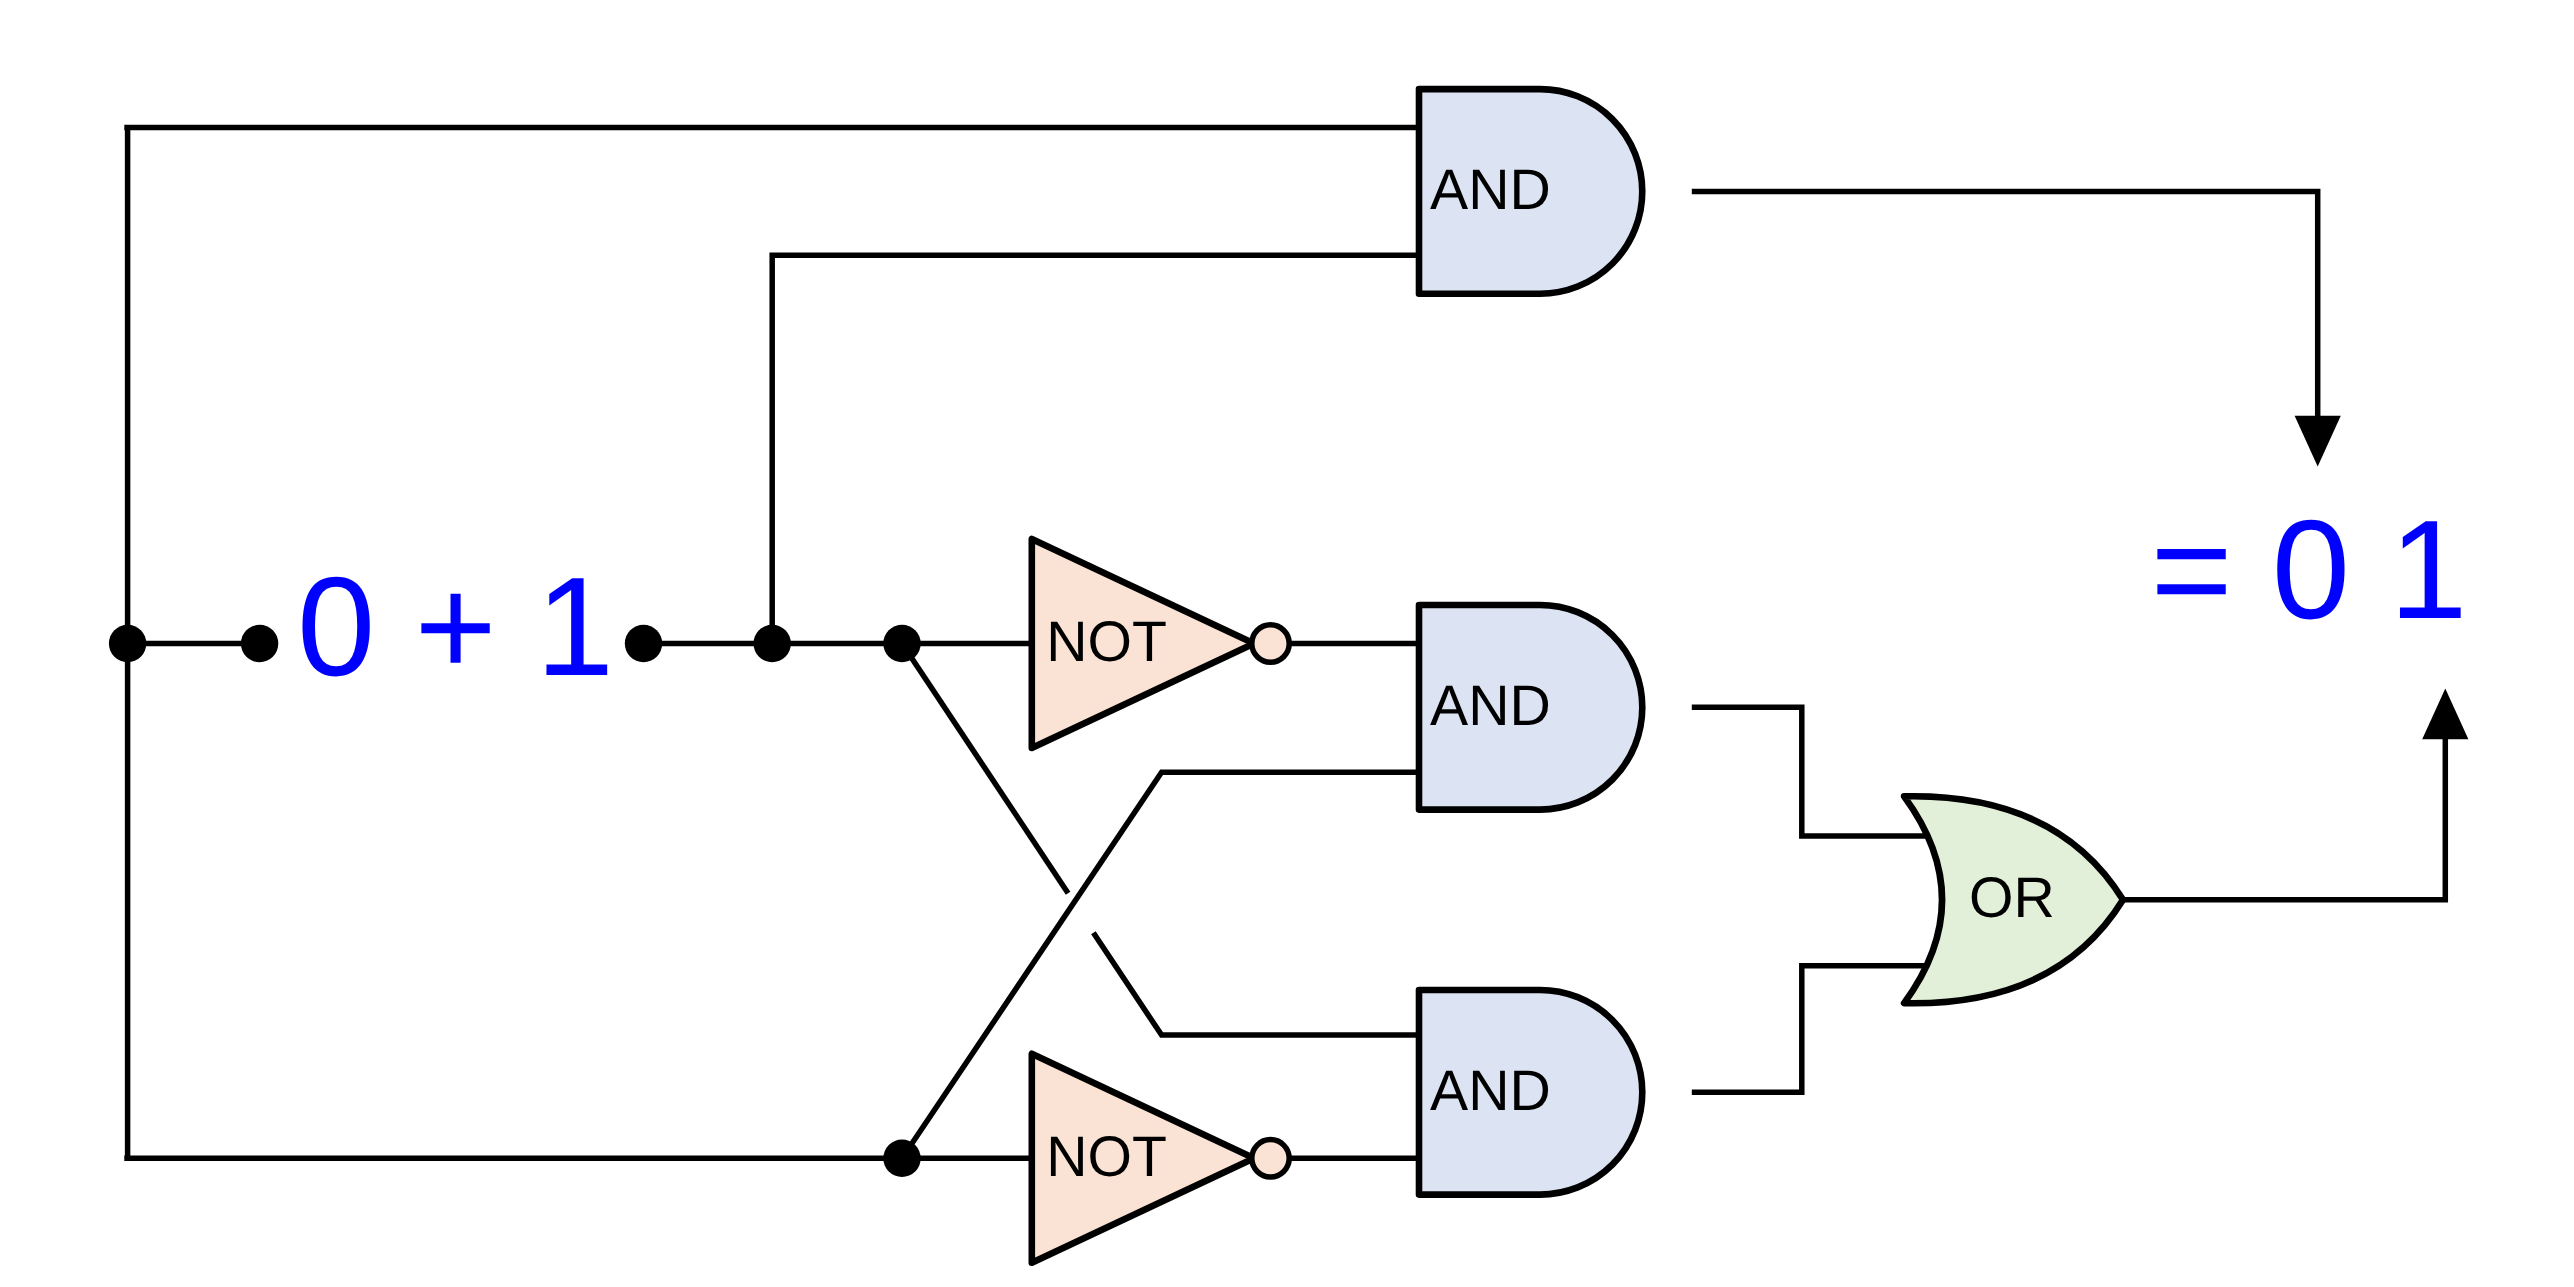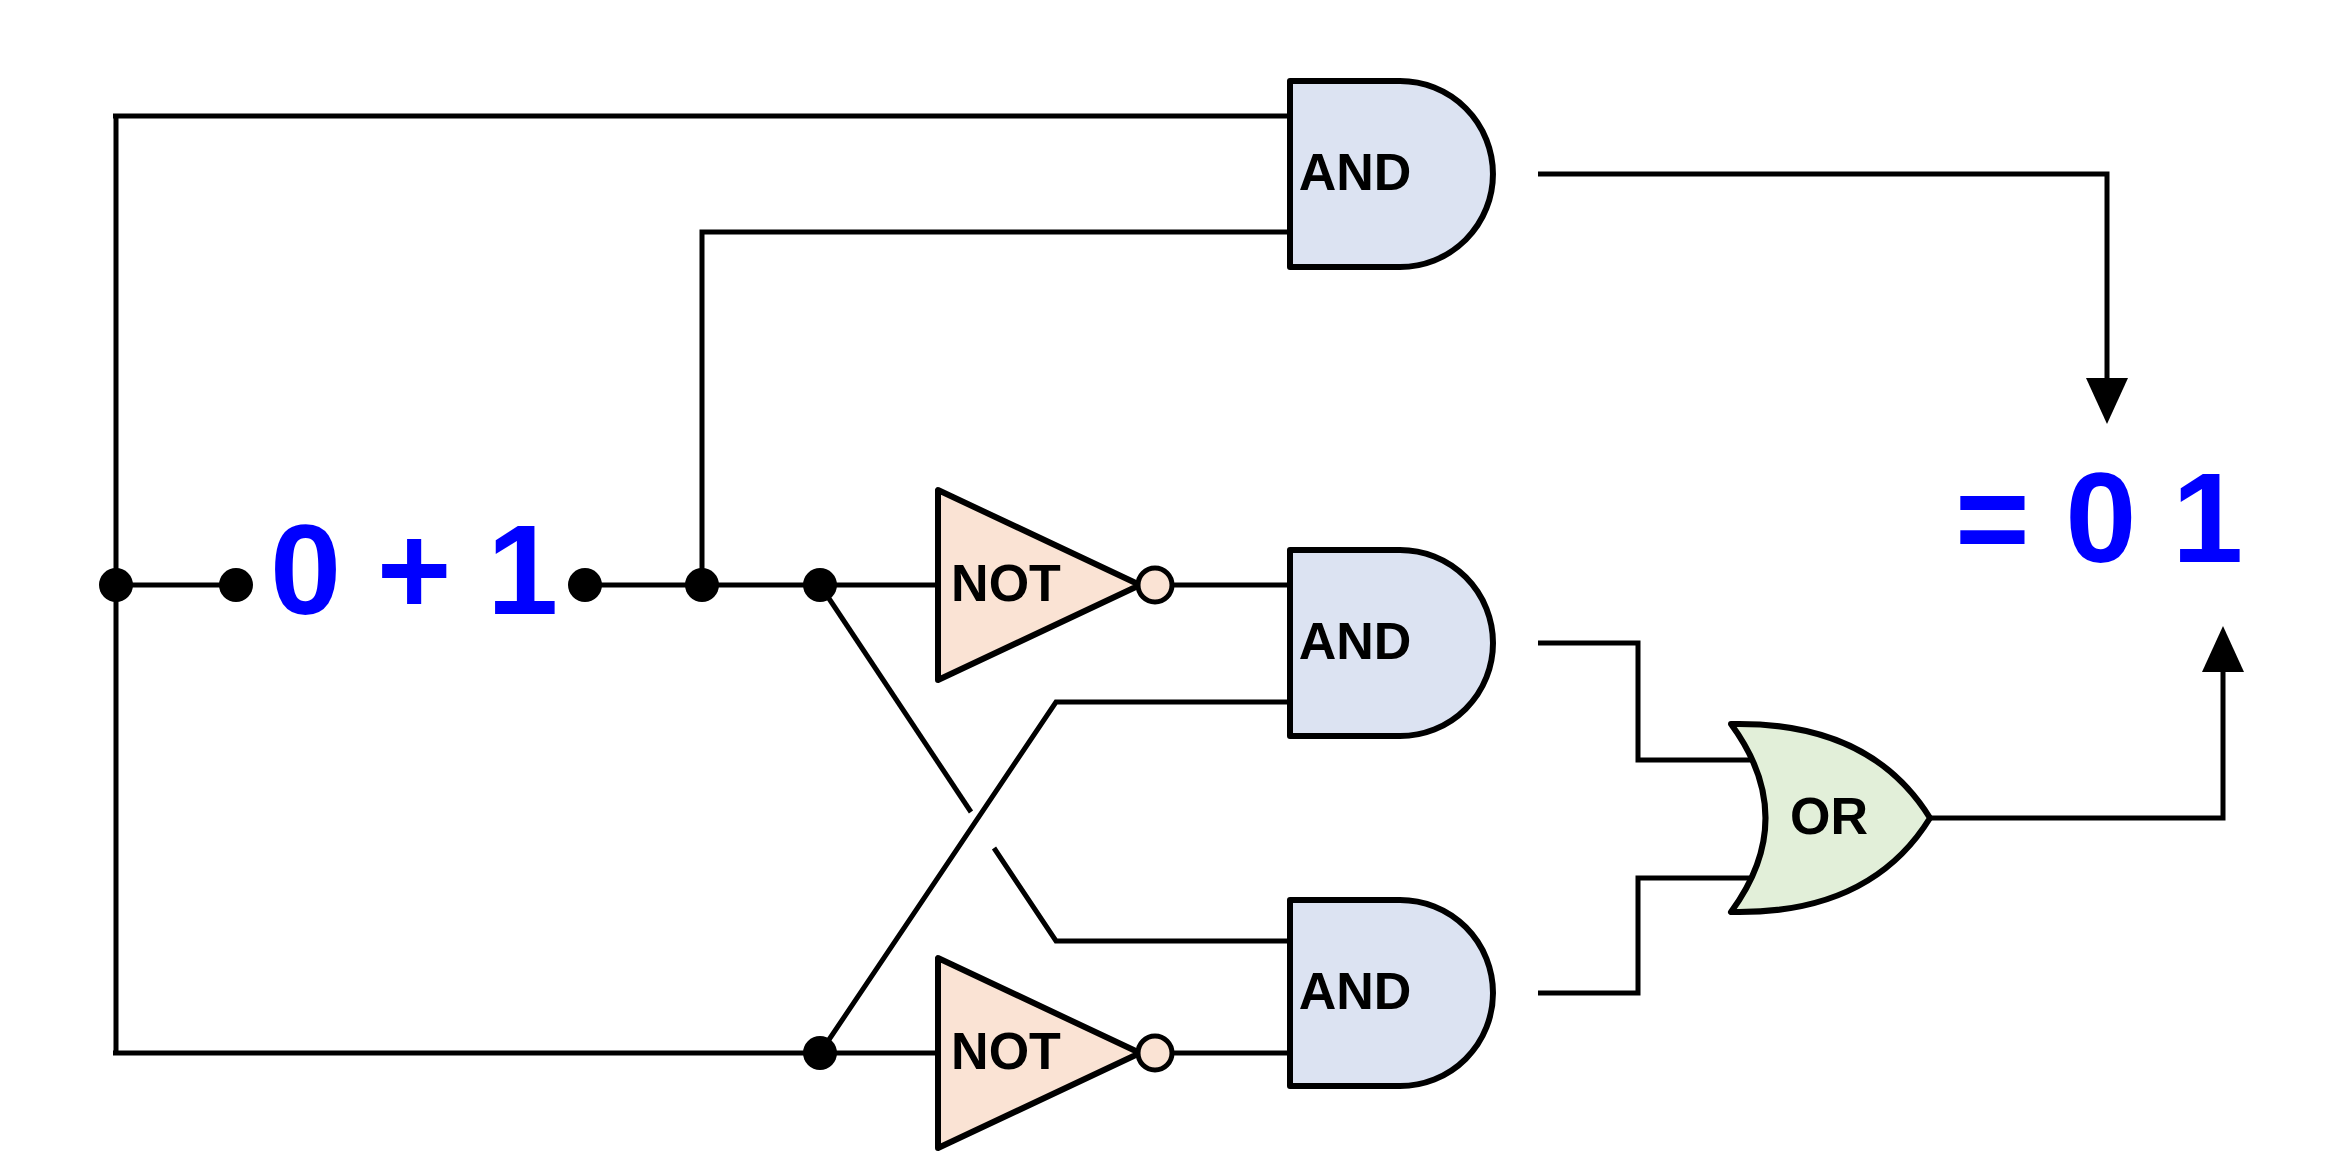--- a/index.html
+++ b/index.html
@@ -12,21 +12,20 @@
     width: 2340px;
     height: 1170px;
     overflow: hidden;
     font-family: "Liberation Sans", sans-serif;
   }
   #circuit-canvas {
     position: relative;
     width: 2340px;
     height: 1170px;
     background: #ffffff;
-    font-weight: bold;
   }
   svg#circuit-svg {
     display: block;
     width: 2340px;
     height: 1170px;
   }
   .wire {
     fill: none;
     stroke: #000000;
     stroke-width: 5;

